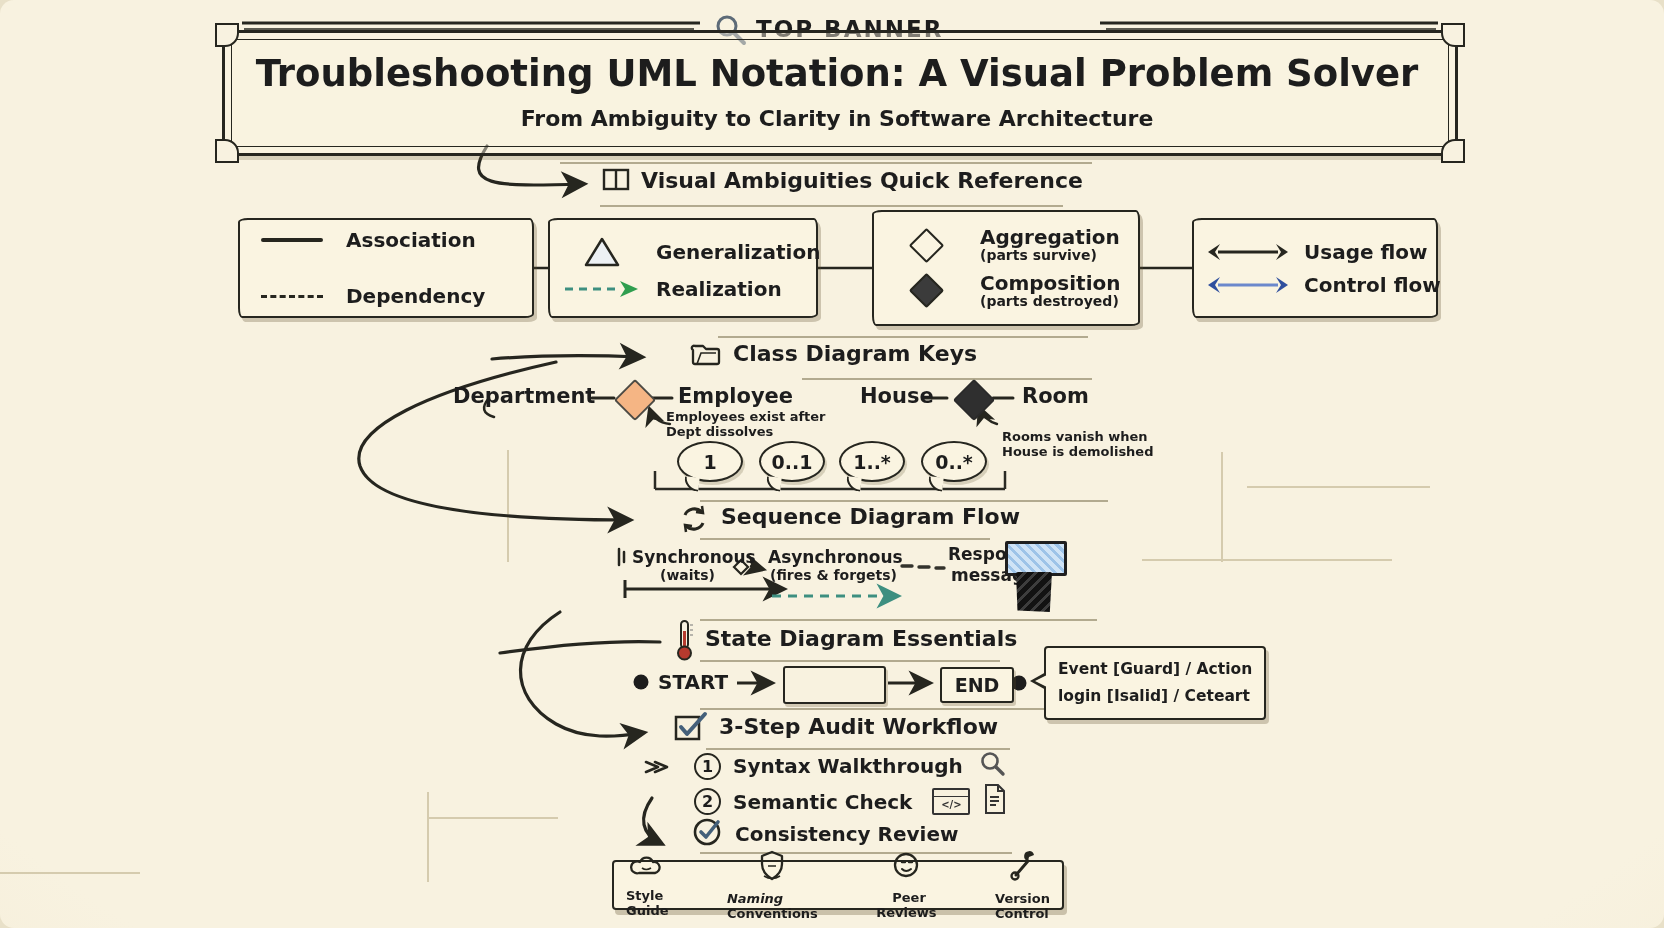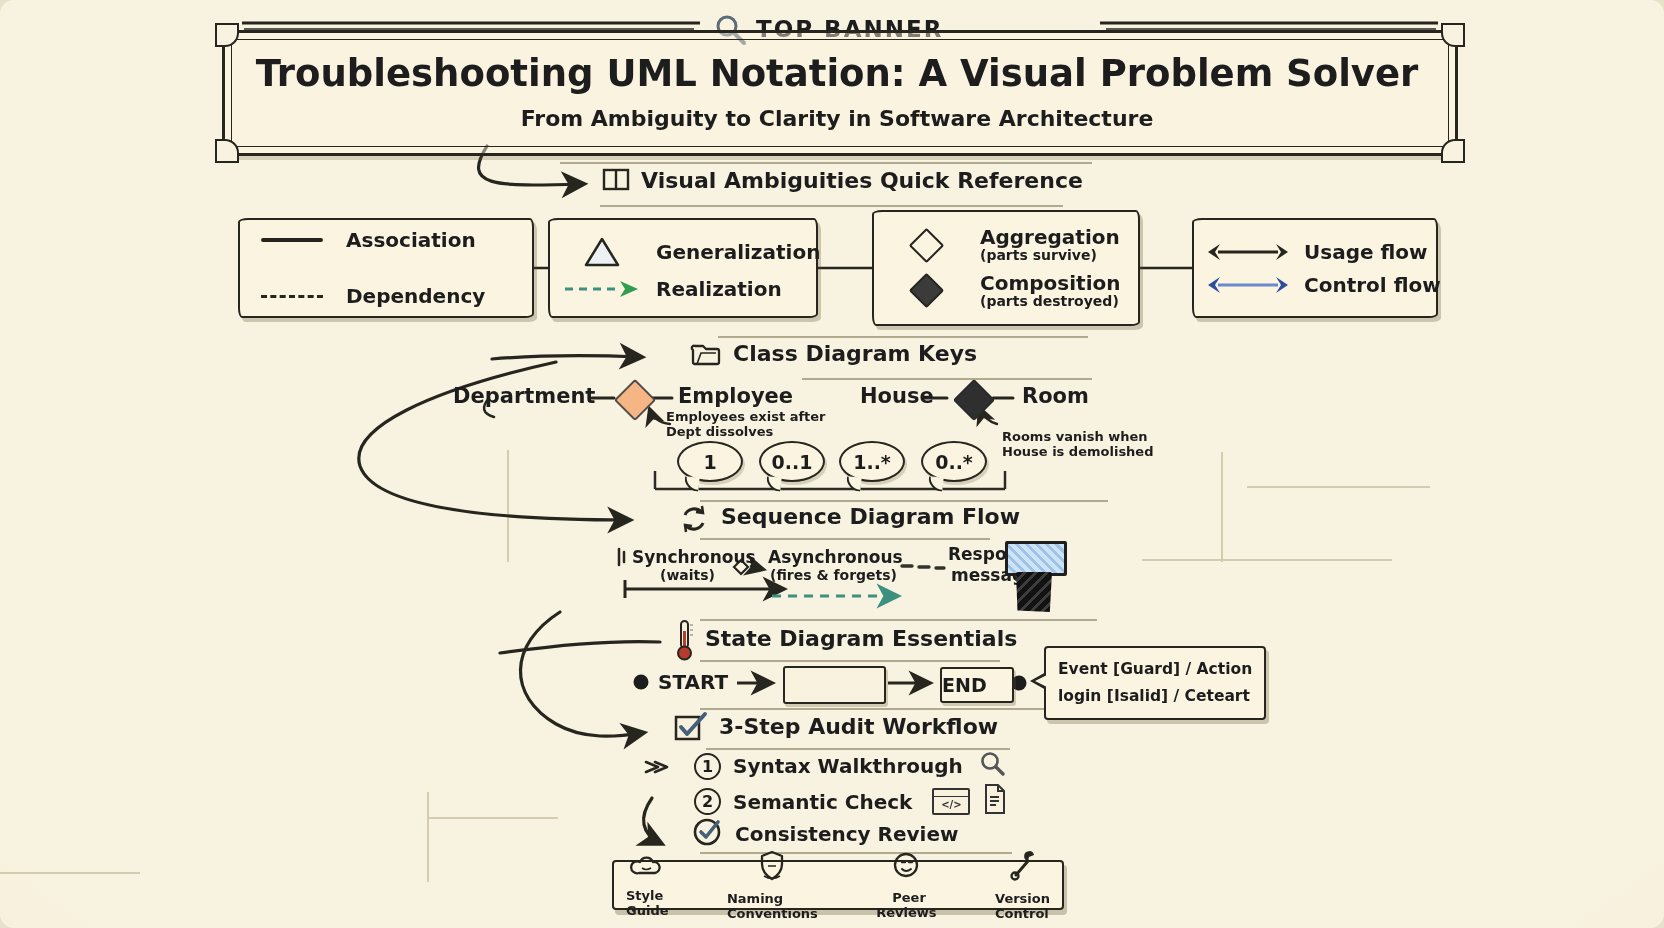--- a/index.html
+++ b/index.html
@@ -67,21 +67,21 @@
     content:"";position:absolute;left:-16px;top:24px;width:0;height:0;
     border-top:9px solid transparent;border-bottom:9px solid transparent;border-right:16px solid #26261f;
   }
   .callout::after{
     content:"";position:absolute;left:-11px;top:27px;width:0;height:0;
     border-top:6px solid transparent;border-bottom:6px solid transparent;border-right:12px solid #faf4e1;
   }
   .staterect{position:absolute;left:783px;top:666px;width:99px;height:34px;border:2.5px solid #26261f;background:#f8f2df;
     border-radius:3px;box-shadow:2px 3px 0 rgba(95,80,45,.25);}
   .endbox{position:absolute;left:940px;top:667px;width:70px;height:32px;border:2.8px solid #26261f;background:#faf4e1;
-    display:flex;align-items:center;justify-content:flex-start;font-size:19px;font-weight:bold;
+    display:flex;align-items:center;justify-content:center;font-size:19px;font-weight:bold;
     border-radius:3px;box-shadow:2px 3px 0 rgba(95,80,45,.25);}
   .footerbar{
     position:absolute;left:612px;top:860px;width:452px;height:50px;border:2.8px solid #26261f;background:#faf4e1;
     border-radius:4px;box-shadow:3px 5px 0 rgba(95,80,45,.3);
     display:flex;align-items:center;justify-content:space-between;padding:2px 12px;box-sizing:border-box;
   }
   .fgroup{display:flex;align-items:center;gap:6px;flex-direction:column;}
   .flabel{font-size:13px;font-weight:bold;line-height:15px;}
   .codeicon{width:38px;height:27px;border:2.2px solid #333;background:#f7f1de;border-radius:2px;box-sizing:border-box;
     display:flex;align-items:flex-end;justify-content:center;position:relative;}
@@ -432,21 +432,21 @@
       </span>
     </div>
     <div class="fgroup">
       <span>
         <svg width="27" height="31">
             <path d="M13,2 L23,6 V14 C23,22 18,26 13,29 C8,26 3,22 3,14 V6 Z" fill="none" stroke="#26261f" stroke-width="2.3" stroke-linejoin="round"></path>
             <path d="M7,11 h12 M9,16 h8 M5,26 q8,5 16,0" stroke="#26261f" stroke-width="1.6" fill="none"></path>
           </svg>
       </span>
       <span class="flabel">
-        <span style="display:block;">Naming</span>
+        <span style="display:block;font-style:italic;">Naming</span>
         <span style="display:block;">Conventions</span>
       </span>
     </div>
     <div class="fgroup">
       <span>
         <svg width="29" height="29">
             <circle cx="14" cy="14" r="11" fill="none" stroke="#26261f" stroke-width="2.3"></circle>
             <path d="M10,11 h3 M17,11 h3" stroke="#26261f" stroke-width="2.4" stroke-linecap="round"></path>
             <path d="M10,18 q4,4 9,0" stroke="#26261f" stroke-width="2" fill="none" stroke-linecap="round"></path>
           </svg>

